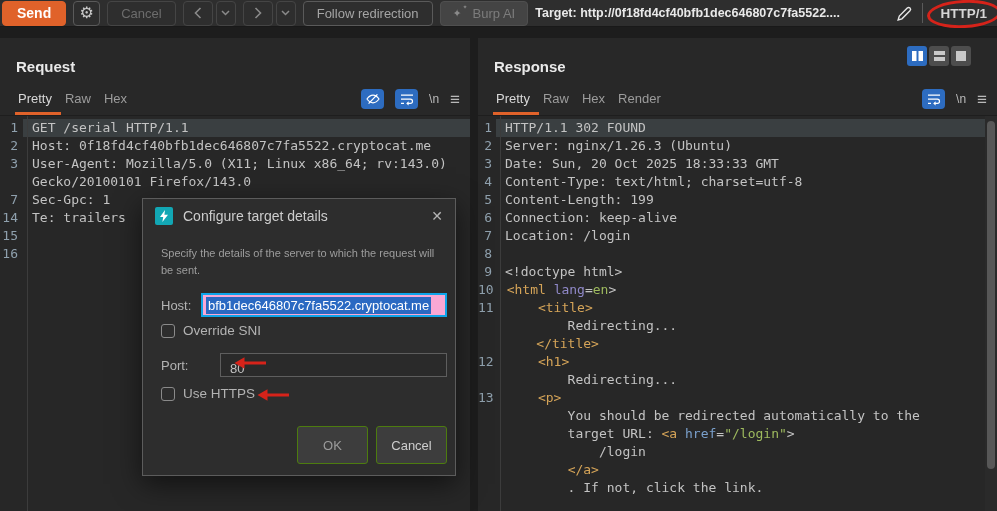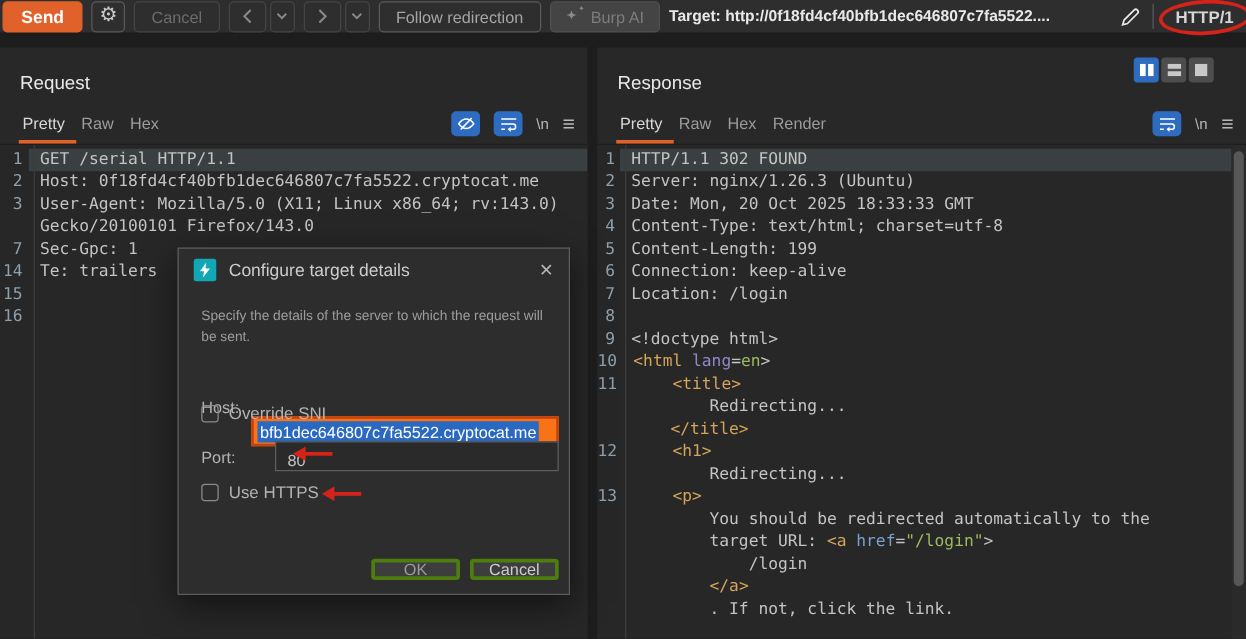--- a/index.html
+++ b/index.html
@@ -37,21 +37,21 @@
   .httpver { position:relative; padding:2px 8px; color:#d6d6d6; font-size:13.5px; font-weight:600; }
   .red-ellipse {
     position:absolute; left:-5px; top:-4px; right:-6px; bottom:-5px;
     border:3px solid #d6231a; border-radius:50%; transform:rotate(-3deg);
   }
   .gear { font-size:16px; color:#c9c9c9; line-height:1; }
   
   .panel { position:absolute; top:38px; bottom:0; background:#282828; }
   .panel.left  { left:0; width:470px; }
   .panel.right { left:478px; right:0; }
-  .panel-title { position:absolute; top:20px; left:16px; font-size:15px; font-weight:400; color:#e9e9e9; }
+  .panel-title { position:absolute; top:20px; left:16px; font-size:15px; font-weight:700; color:#e9e9e9; }
   .tabs { position:absolute; top:53px; left:18px; display:flex; gap:13px; }
   .tab { position:relative; font-size:13px; color:#9c9c9c; padding-bottom:9px; }
   .tab.active { color:#d8d8d8; }
   .tab.active::after { content:""; position:absolute; left:-3px; right:-9px; bottom:0; height:3px; background:#e0622a; }
   .tab-icons { position:absolute; top:51px; right:10px; display:flex; align-items:center; gap:11px; }
   .sq-icon { width:23px; height:20px; border-radius:4px; display:flex; align-items:center; justify-content:center; }
   .sq-icon.blue { background:#2d6cc0; }
   .nl-label { color:#b9b9b9; font-size:12px; }
   .menu-glyph { color:#b9b9b9; font-size:17px; line-height:1; }
   .tabs-sep { position:absolute; top:77px; left:0; right:0; height:1px; background:#1e1e1e; }
@@ -88,26 +88,26 @@
     padding-left:39px;
   }
   .dlg-header { position:absolute; top:0; left:0; right:0; height:34px; display:flex; align-items:center; padding:0 12px; }
   .dlg-app-icon { width:18px; height:18px; background:#12a7b4; border-radius:2px; display:flex; align-items:center; justify-content:center; }
   .dlg-title { margin-left:10px; font-size:14px; color:#cdcdcd; }
   .dlg-close { margin-left:auto; color:#b5b5b5; font-size:14px; }
   .dlg-desc { position:absolute; top:46px; left:18px; width:274px; font-size:11px; line-height:17px; color:#9d9d9d; }
   .dlg-row { position:absolute; left:18px; right:8px; display:flex; align-items:center; }
   .dlg-label { width:40px; font-size:13px; color:#b3b3b3; flex-shrink:0; }
   .field { flex:1; height:24px; display:flex; align-items:center; padding:0 3px; font-size:13px; color:#c2c2c2; background:#2a2a2a; border:1px solid #5e5e5e; }
-  .field.focused { border:2px solid #c2410c; background:#f97316;margin-top:40px; }
+  .field.focused { border:2px solid #0ea5e9; background:#f9a8d4; }
   .sel-text { background:#2a69c2; color:#fff; padding:1px 2px; white-space:nowrap; }
   .checkbox { width:14px; height:14px; border:1.5px solid #8a8a8a; border-radius:3px; background:transparent; flex-shrink:0; }
   .chk-label { margin-left:8px; font-size:13.5px; color:#b3b3b3; }
   .dlg-buttons { position:absolute; right:8px; bottom:11px; display:flex; gap:8px; }
-  .dlg-btn { width:71px; height:17px; background:#3d3d3d; border:3px solid #4d7c0f; border-radius:3px;
+  .dlg-btn { width:71px; height:38px; background:#3d3d3d; border:1px solid #4d7c0f; border-radius:3px;
              display:flex; align-items:center; justify-content:center; font-size:13px; }
   .dlg-btn.ok { color:#9b9b9b; }
   .dlg-btn.cancel { color:#cdcdcd; }
   .red-arrow { position:absolute; }
 </style>
 </head>
 <body>
 
 <div class="toolbar">
   <div class="tb-btn send">Send</div>
@@ -269,21 +269,21 @@
   <div class="code-row hl">
         <span class="gutter-num">1</span>
         <span class="code-text"><span>HTTP/1.1 302 FOUND</span></span>
       </div>
       <div class="code-row">
         <span class="gutter-num">2</span>
         <span class="code-text"><span>Server: nginx/1.26.3 (Ubuntu)</span></span>
       </div>
       <div class="code-row">
         <span class="gutter-num">3</span>
-        <span class="code-text"><span>Date: Mon, 20 Oct 2025 18:33:33 GMT</span></span>
+        <span class="code-text"><span>Date: Sun, 20 Oct 2025 18:33:33 GMT</span></span>
       </div>
       <div class="code-row">
         <span class="gutter-num">4</span>
         <span class="code-text"><span>Content-Type: text/html; charset=utf-8</span></span>
       </div>
       <div class="code-row">
         <span class="gutter-num">5</span>
         <span class="code-text"><span>Content-Length: 199</span></span>
       </div>
       <div class="code-row">

